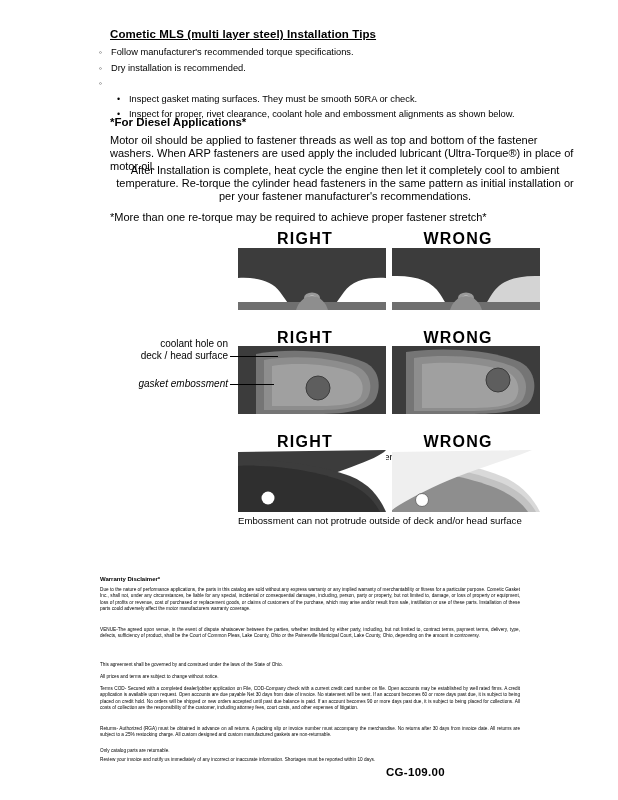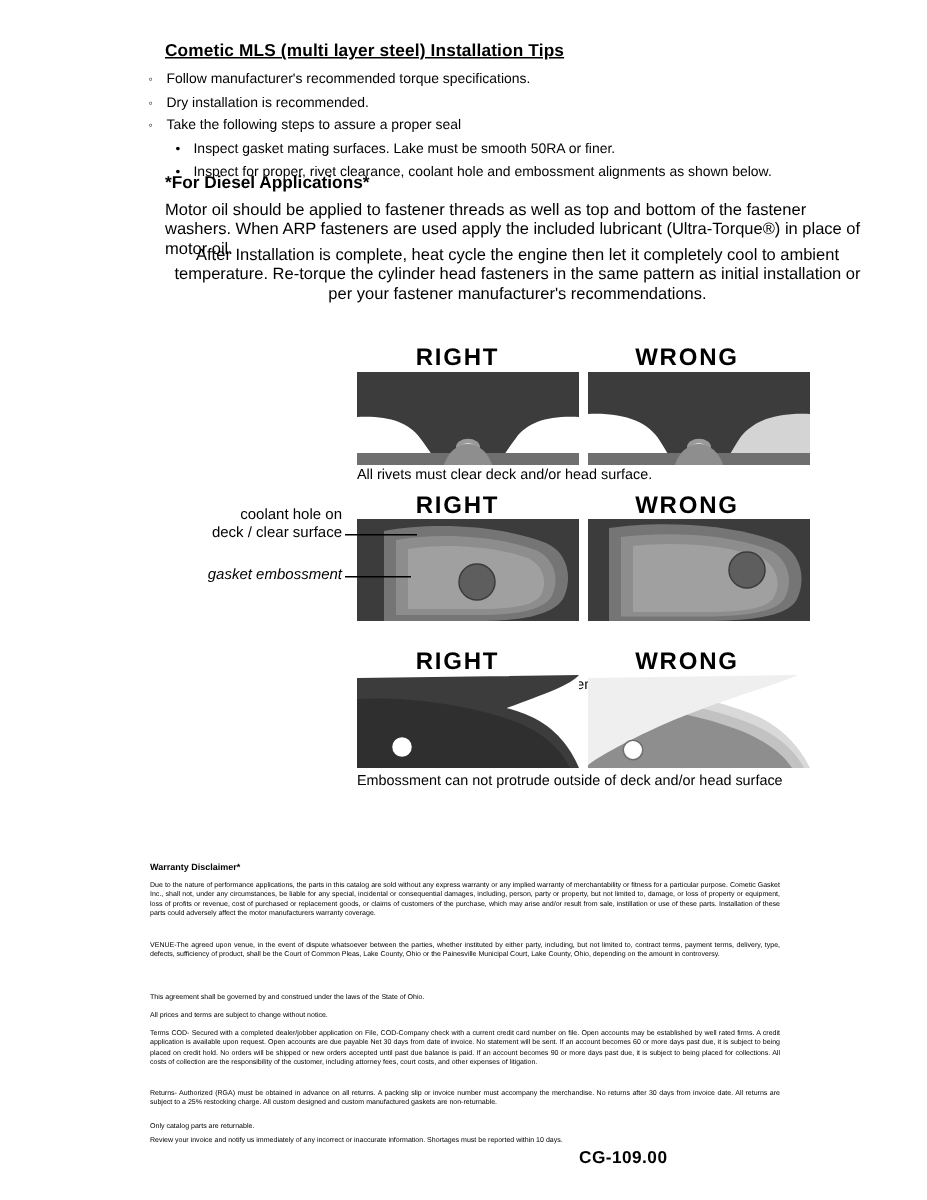--- a/index.html
+++ b/index.html
@@ -160,35 +160,35 @@
     <div class="b-row">
       <div class="b-mark">◦</div>
       <div class="b-text">Follow manufacturer's recommended torque specifications.</div>
     </div>
     <div class="b-row">
       <div class="b-mark">◦</div>
       <div class="b-text">Dry installation is recommended.</div>
     </div>
     <div class="b-row">
       <div class="b-mark">◦</div>
-      <div class="b-text">Take the following steps to assure a proper seal</div>
     </div>
     <div class="b-row sub">
       <div class="b-mark">•</div>
-      <div class="b-text">Inspect gasket mating surfaces.  Lake must be smooth 50RA or finer.</div>
+      <div class="b-text">Inspect gasket mating surfaces.  They must be smooth 50RA or check.</div>
     </div>
     <div class="b-row sub">
       <div class="b-mark">•</div>
       <div class="b-text">Inspect for proper, rivet clearance, coolant hole and embossment alignments as shown below.</div>
     </div>
   </div>
 
   <div class="h2">*For Diesel Applications*</div>
   <div class="para p1">Motor oil should be applied to fastener threads as well as top and bottom of the fastener washers. When ARP fasteners are used apply the included lubricant (Ultra-Torque®) in place of motor oil.</div>
   <div class="para p2">After Installation is complete, heat cycle the engine then let it completely cool to ambient temperature. Re-torque the cylinder head fasteners in the same pattern as initial installation or per your fastener manufacturer's recommendations.</div>
+  <div class="para p3">*More than one re-torque may be required to achieve proper fastener stretch*</div>
 
   <div class="fig-label" style="left:245px; top:230px; width:120px;">RIGHT</div>
   <div class="fig-label" style="left:398px; top:230px; width:120px;">WRONG</div>
 
   <div class="panel" style="left:238px; top:248px; width:148px; height:62px;">
     <svg width="148" height="62" viewBox="0 0 148 62" xmlns="http://www.w3.org/2000/svg">
       <rect x="0" y="0" width="148" height="62" fill="#ffffff"></rect>
       <path d="M0,0 L148,0 L148,32 C130,31 118,34 110,44 C104,52 100,58 98,62 L50,62 C48,58 44,52 38,44 C30,34 18,31 0,32 Z" fill="#3c3c3c"></path>
       <path d="M0,32 C18,31 30,34 38,44 C44,52 48,58 50,62 L98,62 C100,58 104,52 110,44 C118,34 130,31 148,32 L148,62 L0,62 Z" fill="#ffffff"></path>
       <path d="M0,30 C20,29 34,33 42,44 C48,52 52,58 54,62 L0,62 Z" fill="#ffffff"></path>
@@ -206,21 +206,20 @@
       <path d="M0,0 L148,0 L148,30 C128,29 112,34 104,46 C99,53 96,58 94,62 L54,62 C52,58 49,53 44,46 C36,34 20,29 0,30 Z" fill="#3c3c3c"></path>
       <path d="M0,28 C24,27 40,33 48,46 C53,54 56,59 57,62 L0,62 Z" fill="#ffffff"></path>
       <path d="M148,28 C124,27 108,33 100,46 C95,54 92,59 91,62 L148,62 Z" fill="#d4d4d4"></path>
       <rect x="0" y="54" width="148" height="8" fill="#6f6f6f"></rect>
       <ellipse cx="74" cy="50" rx="8" ry="5.5" fill="#9a9a9a"></ellipse>
       <ellipse cx="74" cy="50" rx="4" ry="2.6" fill="#d9d9d9"></ellipse>
       <path d="M58,62 C60,55 66,48 74,48 C82,48 88,55 90,62 Z" fill="#8e8e8e"></path>
     </svg>
   </div>
 
-  <div class="cap" style="left:238px; top:311px; width:330px;">All rivets must clear deck and/or head surface.</div>
 
   <div class="fig-label" style="left:245px; top:329px; width:120px;">RIGHT</div>
   <div class="fig-label" style="left:398px; top:329px; width:120px;">WRONG</div>
 
   <div class="panel" style="left:238px; top:346px; width:148px; height:68px;">
     <svg width="148" height="68" viewBox="0 0 148 68" xmlns="http://www.w3.org/2000/svg">
       <rect x="0" y="0" width="148" height="68" fill="#ffffff"></rect>
       <path d="M0,0 L148,0 L148,68 L0,68 Z" fill="#3c3c3c"></path>
       <path d="M18,8 C50,2 96,4 126,16 C140,22 144,38 138,52 C132,64 110,68 80,68 L18,68 Z" fill="#757575"></path>
       <path d="M26,14 C54,9 94,11 120,21 C132,27 135,40 130,51 C125,61 106,64 80,64 L26,64 Z" fill="#8d8d8d"></path>
@@ -237,21 +236,21 @@
       <path d="M14,6 C48,1 98,3 128,16 C142,23 146,40 139,54 C133,65 108,68 76,68 L14,68 Z" fill="#757575"></path>
       <path d="M22,12 C54,8 96,10 122,21 C134,28 137,42 131,53 C126,62 104,65 76,65 L22,65 Z" fill="#8d8d8d"></path>
       <path d="M30,18 C58,15 92,17 116,26 C126,32 129,43 124,52 C120,60 102,62 76,62 L30,62 Z" fill="#a0a0a0"></path>
       <circle cx="106" cy="34" r="12" fill="#5e5e5e"></circle>
       <path d="M106,22 a12,12 0 0 1 10.4,18 L106,34 Z" fill="#ffffff" opacity="0.0"></path>
       <circle cx="106" cy="34" r="12" fill="none" stroke="#3c3c3c" stroke-width="1"></circle>
     </svg>
   </div>
 
   <div class="annot" style="left:110px; top:338px; width:118px;">coolant hole on</div>
-  <div class="annot" style="left:96px; top:350px; width:132px;">deck / clear surface</div>
+  <div class="annot" style="left:96px; top:350px; width:132px;">deck / head surface</div>
   <div class="leader" style="left:230px; top:356px; width:48px;"></div>
 
   <div class="annot" style="left:100px; top:378px; width:128px;font-style:italic;">gasket embossment</div>
   <div class="leader" style="left:230px; top:384px; width:44px;"></div>
 
   <div class="cap" style="left:238px; top:403px; width:340px;margin-top:48px;">All holes must be contained by an embossment.</div>
 
   <div class="fig-label" style="left:245px; top:433px; width:120px;">RIGHT</div>
   <div class="fig-label" style="left:398px; top:433px; width:120px;">WRONG</div>
 

